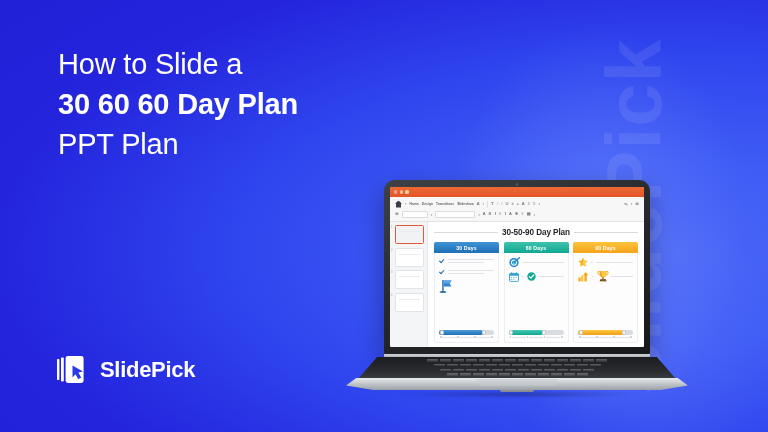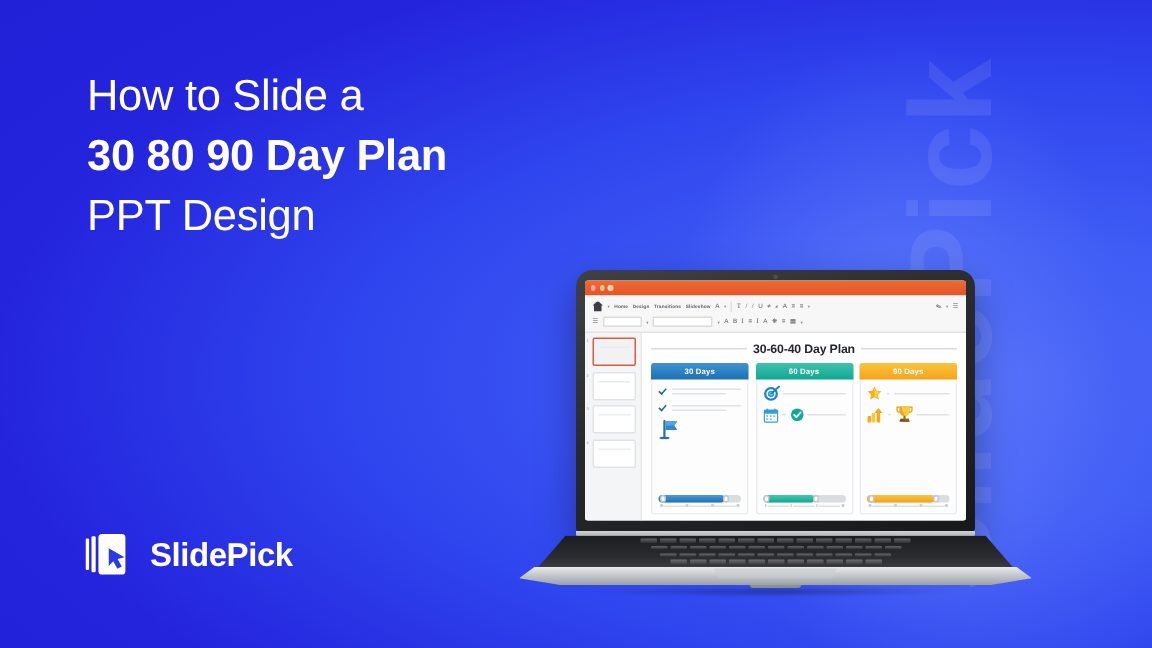--- a/index.html
+++ b/index.html
@@ -460,22 +460,22 @@
 
 <div id="stage">
 
   <div class="glow"></div>
   <div class="glow2"></div>
 
   <div class="watermark">SlidePick</div>
 
   <div class="headline">
     <div class="l1">How to Slide a</div>
-    <div class="l2">30 80 90 Day Plan</div>
-    <div class="l3">PPT Design</div>
+    <div class="l2">30 60 60 Day Plan</div>
+    <div class="l3">PPT Plan</div>
   </div>
 
   <div class="brand">
     <svg class="brand-mark" viewBox="0 0 34 28">
       <rect x="0" y="3" width="2.4" height="21" rx="0.8" fill="#ffffff"></rect>
       <rect x="4" y="1.5" width="2.8" height="24" rx="0.8" fill="#ffffff"></rect>
       <rect x="8.6" y="0" width="18" height="27" rx="2.4" fill="#ffffff"></rect>
       <path d="M15.5 9.5 L26 15.5 L21.4 16.6 L24.2 21.6 L21.3 23.2 L18.5 18.2 L15.5 21.4 Z" fill="#2a3ae8"></path>
     </svg>
     <span class="brand-text">SlidePick</span>
@@ -565,21 +565,21 @@
               <div class="thumb">
                 <div class="thumb-lines"></div>
               </div>
             </div>
           </div>
 
           <div class="canvas">
 
             <div class="slide-title-row">
               <span class="tl-line"></span>
-              <span class="slide-title">30-60-40 Day Plan</span>
+              <span class="slide-title">30-50-90 Day Plan</span>
               <span class="tl-line"></span>
             </div>
 
             <div class="cols">
 
               <div class="col">
                 <div class="col-head c1">30 Days</div>
                 <div class="col-body">
                   <div class="row-item">
                     <span class="check"></span>

